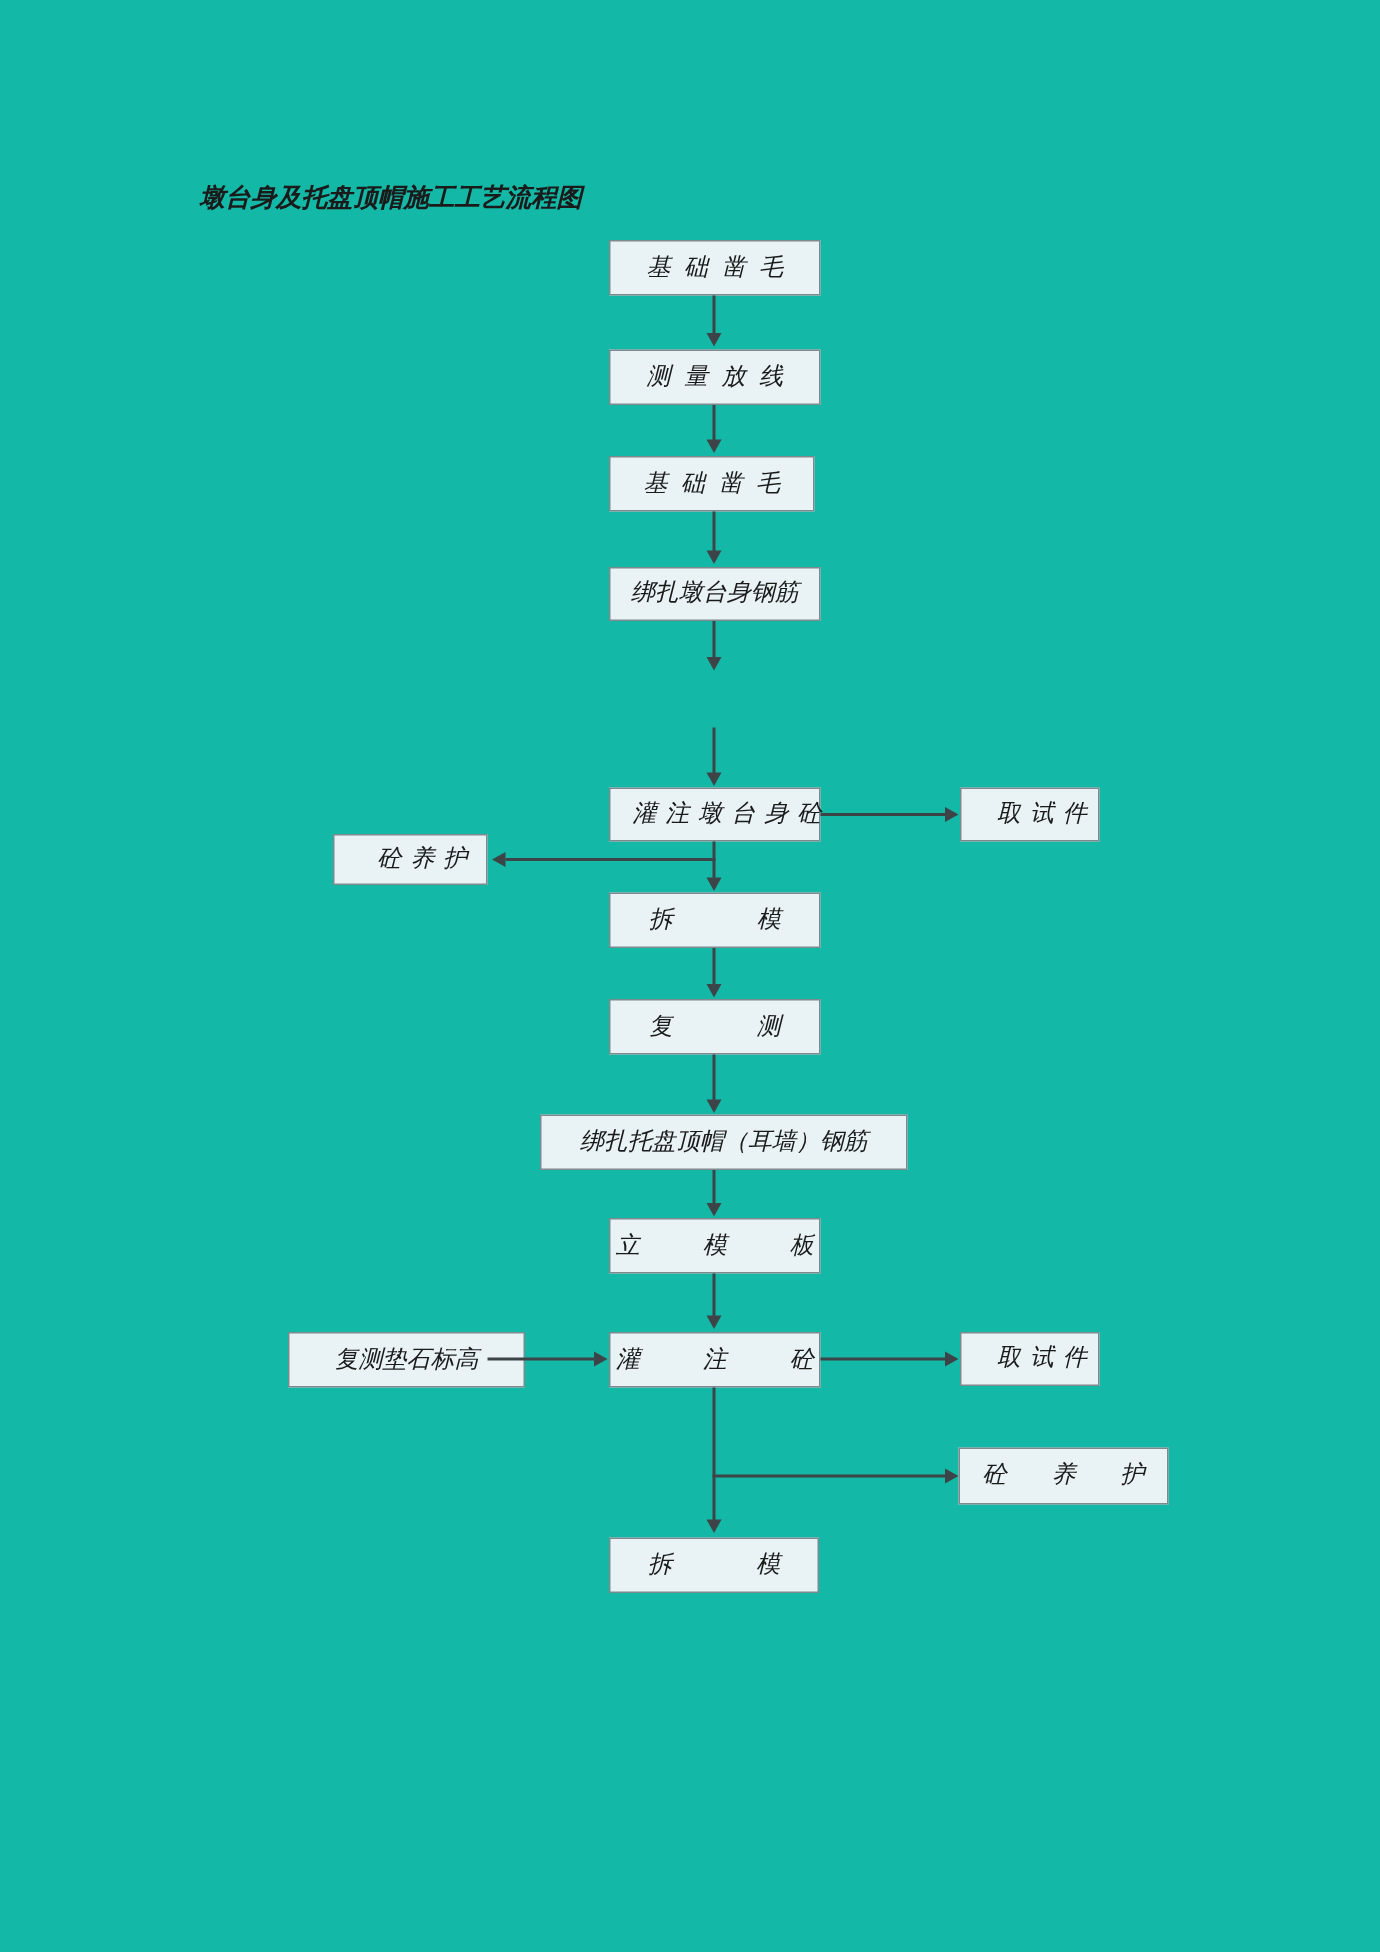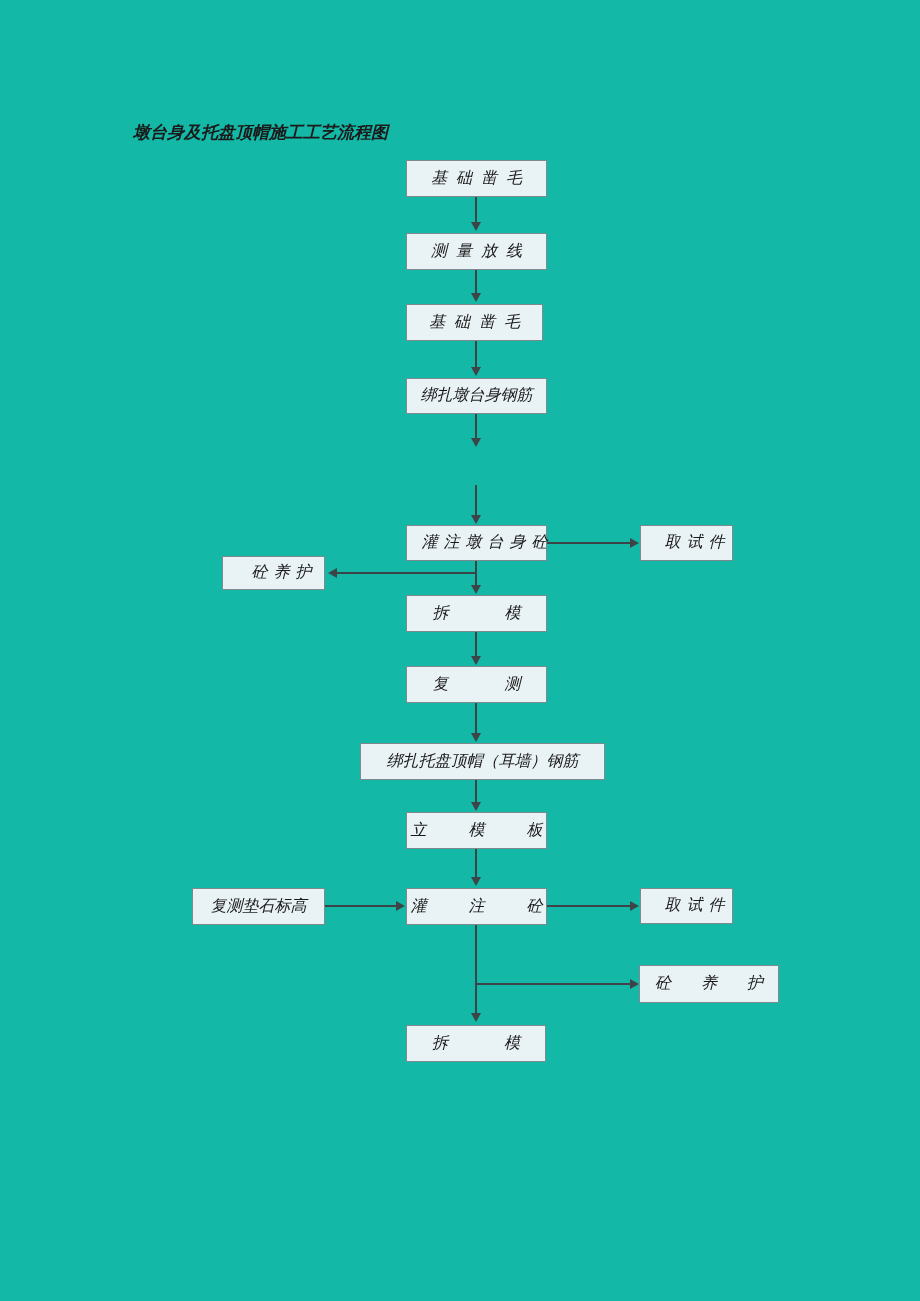--- a/index.html
+++ b/index.html
@@ -132,21 +132,21 @@
   </div>
 
   <div class="node sp-big" style="left:406px; top:812px; width:141px; height:37px;text-align:right;">
     <span class="txt">立模板</span>
   </div>
 
   <div class="node sp-big" style="left:406px; top:888px; width:141px; height:37px;">
     <span class="txt">灌注砼</span>
   </div>
 
-  <div class="node sp-none" style="left:192px; top:888px; width:133px; height:37px;">
+  <div class="node sp-none" style="left:192px; top:888px; width:158px; height:37px;">
     <span class="txt">复测垫石标高</span>
   </div>
 
   <div class="node sp-med" style="left:640px; top:888px; width:93px; height:36px;">
     <span class="txt">取试件</span>
   </div>
 
   <div class="node sp-xl" style="left:639px; top:965px; width:140px; height:38px;">
     <span class="txt">砼养护</span>
   </div>

